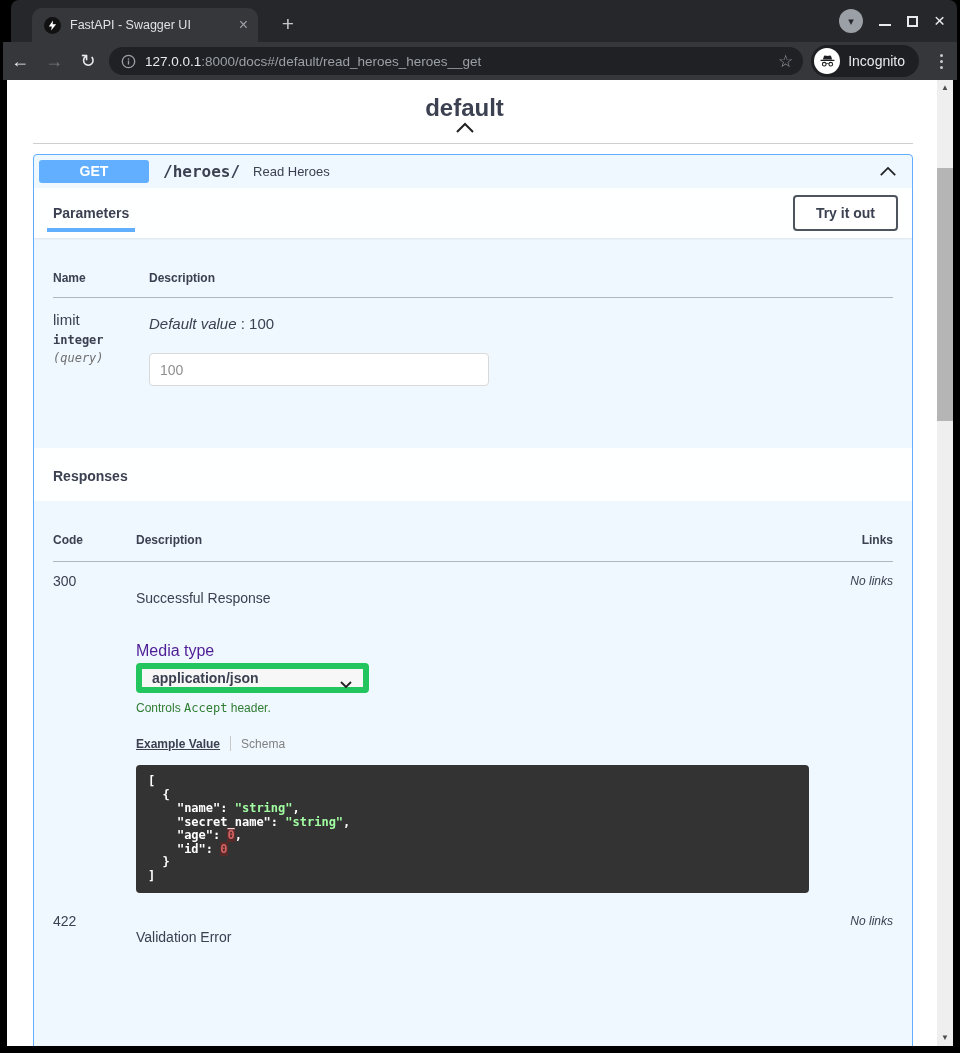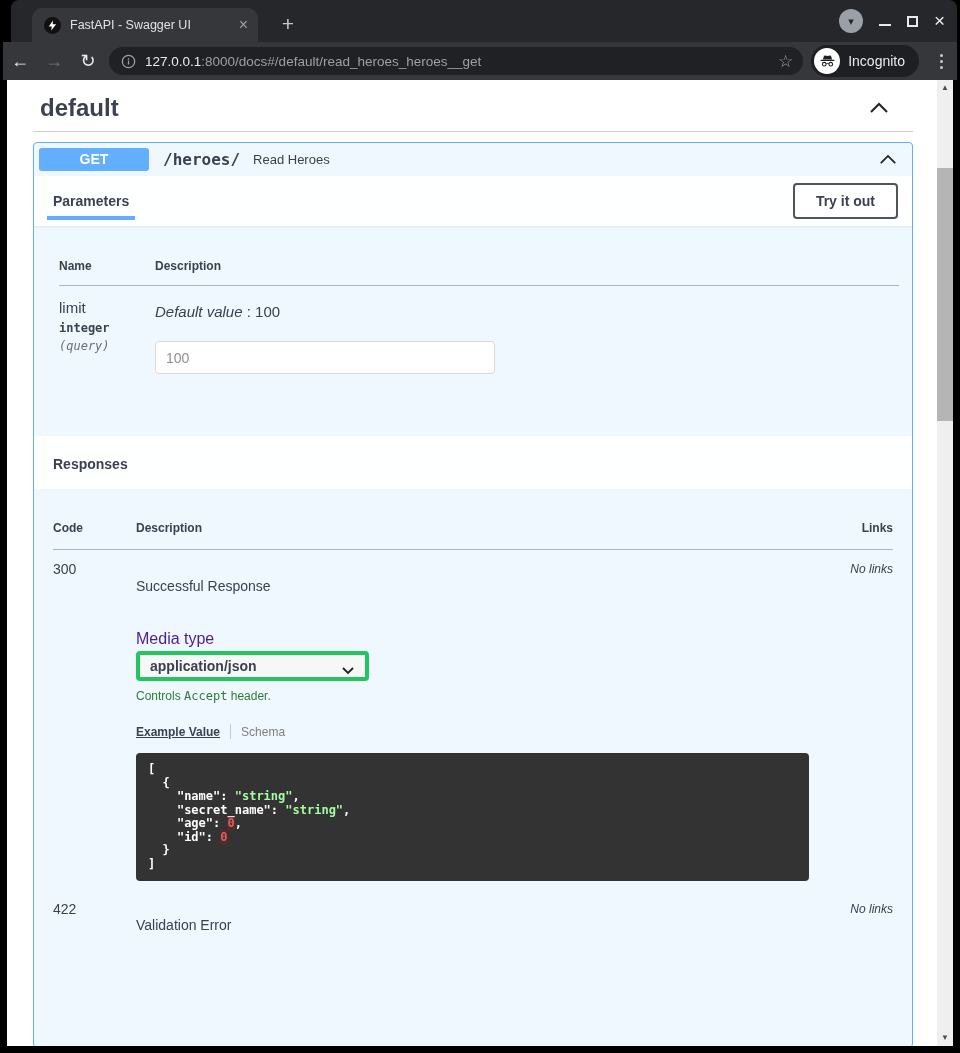--- a/index.html
+++ b/index.html
@@ -54,21 +54,21 @@
              background:#fff; overflow:hidden; }
   .scrollbar { position:absolute; right:0; top:0; width:16px; height:100%;
                background:#efefef; z-index:5; }
   .sb-arrow { position:absolute; left:0; width:16px; height:16px; color:#4e4e4e;
               font-size:8px; text-align:center; line-height:16px; }
   .sb-up { top:0; } .sb-down { bottom:0; }
   .sb-thumb { position:absolute; left:0; top:88px; width:16px; height:253px; background:#b5b5b5; }
 
   .page { width:880px; margin-left:26px; color:#3b4151; }
   .sec-header { display:flex; justify-content:space-between; align-items:center;
-                padding:14px 24px 9px 7px; border-bottom:1px solid rgba(59,65,81,.25); }
+                padding:14px 24px 9px 7px; border-bottom:1px solid rgba(59,65,81,.25);flex-direction:column; }
   .sec-title { font-size:24px; font-weight:bold; color:#3b4151; }
   .chev { display:flex; align-items:center; }
 
   .opblock { margin-top:10px; border:1px solid #61affe; border-radius:4px;
              background:#eff7ff; min-height:906px; }
   .summary { display:flex; align-items:center; padding:5px; height:33px; }
   .method { width:110px; height:23px; background:#61affe; color:#fff; font-weight:bold;
             font-size:14px; text-align:center; line-height:23px; border-radius:3px; }
   .path { font-family:"DejaVu Sans Mono", monospace; font-weight:bold; font-size:16px;
           color:#3b4151; margin-left:14px; }
@@ -78,21 +78,21 @@
   .block-header { background:rgba(255,255,255,.9); display:flex; align-items:center;
                   justify-content:space-between; padding:8px 14px 8px 19px; height:50px;
                   box-shadow:0 1px 2px rgba(0,0,0,.08); }
   .tab-item { font-size:14px; font-weight:bold; position:relative; }
   .tab-item:after { content:""; position:absolute; left:-6px; right:-6px; bottom:-11px;
                     height:4px; background:#61affe; }
   .tryout { background:#fff; border:2px solid #4d545d; border-radius:4px; color:#3b4151;
             font-size:14px; font-weight:600; padding:8px 21px; font-family:inherit; }
 
   .params-area { padding:33px 19px 62px 19px; }
-  .ptable { width:100%; border-collapse:collapse;margin-left:6px; }
+  .ptable { width:100%; border-collapse:collapse; }
   .ptable th { text-align:left; font-size:12px; font-weight:bold; color:#3b4151;
                padding:0 0 12px 0; border-bottom:1px solid rgba(59,65,81,.2); }
   .col-name { width:96px; }
   .ptable td { vertical-align:top; padding-top:13px; }
   .prow + .prow td { padding-top:24px; }
   .p-name { font-size:15px; }
   .p-type { font-family:"DejaVu Sans Mono", monospace; font-size:12px; font-weight:bold;
             margin-top:5px; }
   .p-in { font-family:"DejaVu Sans Mono", monospace; font-size:12px; font-style:italic;
           color:#707070; margin-top:4px; }
@@ -110,21 +110,21 @@
   .rtable th { text-align:left; font-size:12px; font-weight:bold; padding:0 0 14px 0;
                border-bottom:1px solid rgba(59,65,81,.2); }
   .col-code { width:83px; } .col-links { width:56px; text-align:right !important; }
   .rtable td { vertical-align:top; }
   .r-code { font-size:14px; padding-top:11px; }
   .r-links { font-size:12px; font-style:italic; text-align:right; padding-top:12px; }
   .r-desc-text { font-size:14px; padding-top:28px; }
   .media-block { margin-top:36px; }
   .mt-label { font-size:16px; color:#4c1d95; }
   .mt-select { position:relative; margin-top:3px; width:233px; height:30px;
-               border:4px solid #22c55e; border-radius:4px; background:#f7f7f7;
+               border:6px solid #22c55e; border-radius:4px; background:#f7f7f7;
                display:flex; align-items:center; padding-left:10px; }
   .mt-value { font-size:14px; font-weight:bold; color:#3b4151; }
   .mt-chev { position:absolute; right:10px; top:6px; }
   .mt-hint { margin-top:8px; font-size:12px; color:#2e7d32; }
   .mt-hint code { font-family:"DejaVu Sans Mono", monospace; font-size:12px; }
   .model-tabs { margin-top:21px; display:flex; align-items:center; }
   .mtab-example { font-size:12px; font-weight:bold; color:#3b4151;text-decoration:underline; }
   .mtab-sep { width:1px; height:15px; background:#c9c9c9; margin:0 10px; }
   .mtab-schema { font-size:12px; color:#808080; }
   .codeblock { margin-top:14px; width:673px; background:#333; border-radius:4px;

